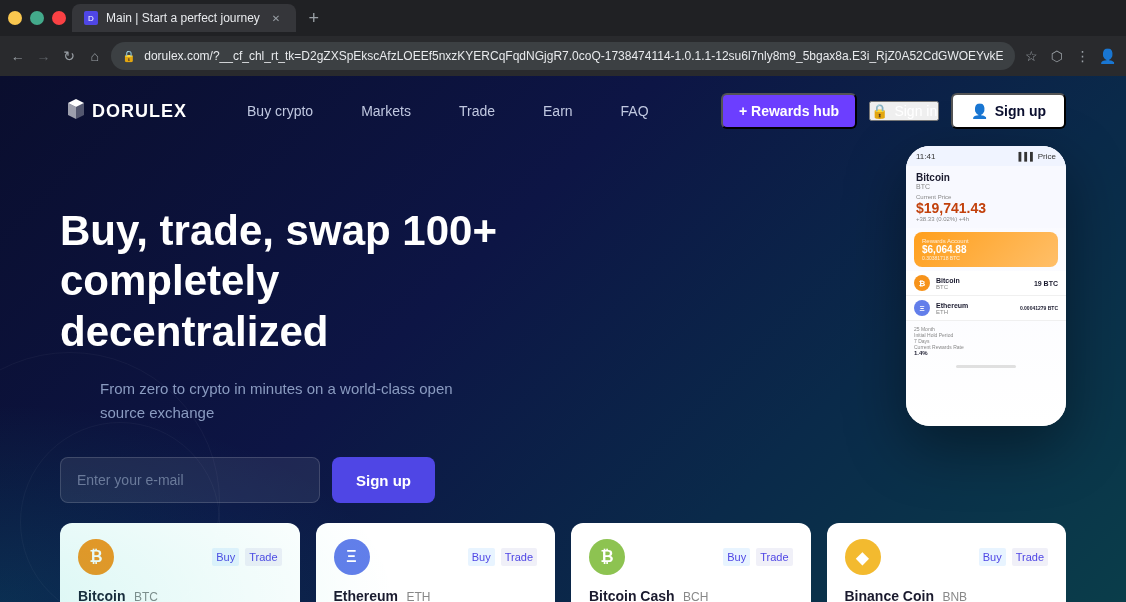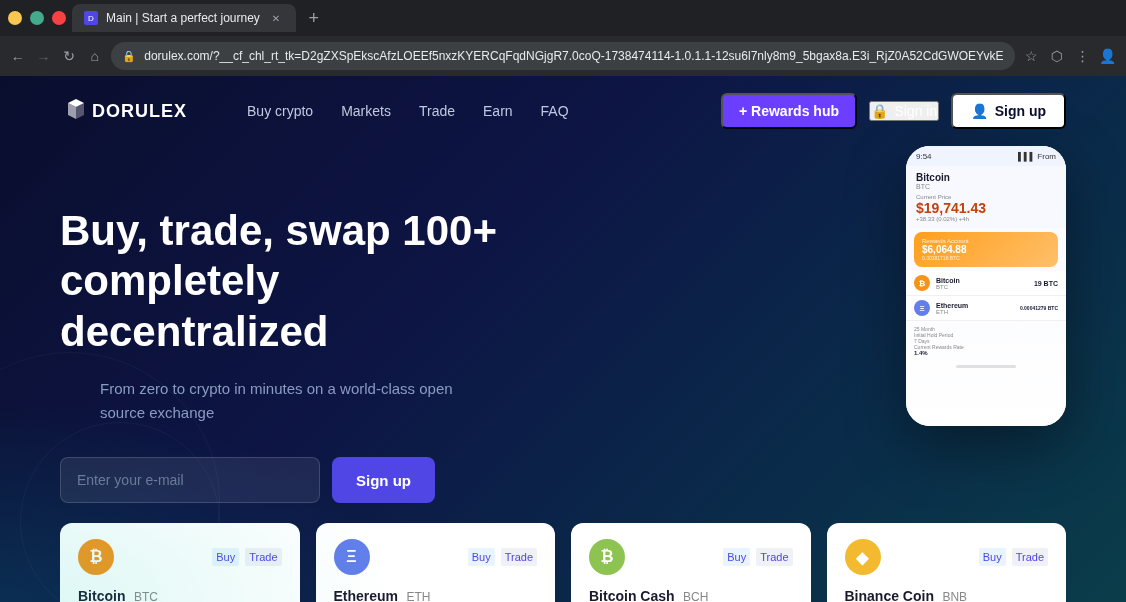--- a/index.html
+++ b/index.html
@@ -28,21 +28,21 @@
     .addr-action-btn { width: 28px; height: 28px; display: flex; align-items: center; justify-content: center; color: #9aa0a6; font-size: 14px; border-radius: 50%; cursor: pointer; }
 
     
     .page { background: linear-gradient(135deg, #0a0e2e 0%, #0d1545 40%, #0a2a4a 70%, #0a3d4a 100%); height: 526px; position: relative; overflow: hidden; }
 
     
     .navbar { display: flex; align-items: center; padding: 0 60px; height: 70px; position: relative; z-index: 10; }
     .logo { display: flex; align-items: center; margin-right: 60px; }
     .logo-icon { width: 32px; height: 32px; }
     .logo-text { font-size: 18px; font-weight: 700; color: white; letter-spacing: 1px; }
-    .nav-links { display: flex; gap: 28px; flex: 1; }
+    .nav-links { display: flex; gap: 48px; flex: 1; }
     .nav-link { font-size: 14px; color: #c0c8e0; cursor: pointer; text-decoration: none; }
     .nav-actions { display: flex; align-items: center; gap: 12px; }
     .rewards-btn { background: #6c3eff; color: white; padding: 8px 16px; border-radius: 6px; font-size: 14px; font-weight: 700; cursor: pointer; display: flex; align-items: center; gap: 6px; }
     .signin-btn { color: white; font-size: 14px; cursor: pointer; display: flex; align-items: center; gap: 6px; }
     .signup-btn { background: white; color: #0a0e2e; padding: 8px 18px; border-radius: 6px; font-size: 14px; font-weight: 600; cursor: pointer; display: flex; align-items: center; gap: 6px; }
 
     
     .hero { display: flex; align-items: flex-start; padding: 40px 60px 0; position: relative; }
     .hero-content { flex: 1; padding-top: 20px; }
     .hero-title { font-size: 42px; font-weight: 700; color: white; line-height: 1.2; max-width: 480px; margin-bottom: 20px; }
@@ -176,22 +176,22 @@
         <input class="email-input" type="email" placeholder="Enter your e-mail" style="">
         <button class="signup-hero-btn">Sign up</button>
       </div>
     </div>
 
     <div class="hero-visual">
 
       <div class="phone-outer">
         <div class="phone-screen">
           <div class="phone-status">
-            <span>9:54</span>
-            <span>▌▌▌ From</span>
+            <span>11:41</span>
+            <span>▌▌▌ Price</span>
           </div>
           <div class="phone-header">
             <div class="phone-coin-name">Bitcoin</div>
             <div class="phone-coin-sub">BTC</div>
             <div class="phone-price-label">Current Price</div>
             <div class="phone-price">$19,741.43</div>
             <div class="phone-change">+38.33 (0.02%) +4h</div>
           </div>
           <div class="rewards-card">
             <div class="rewards-label">Rewards Account</div>

